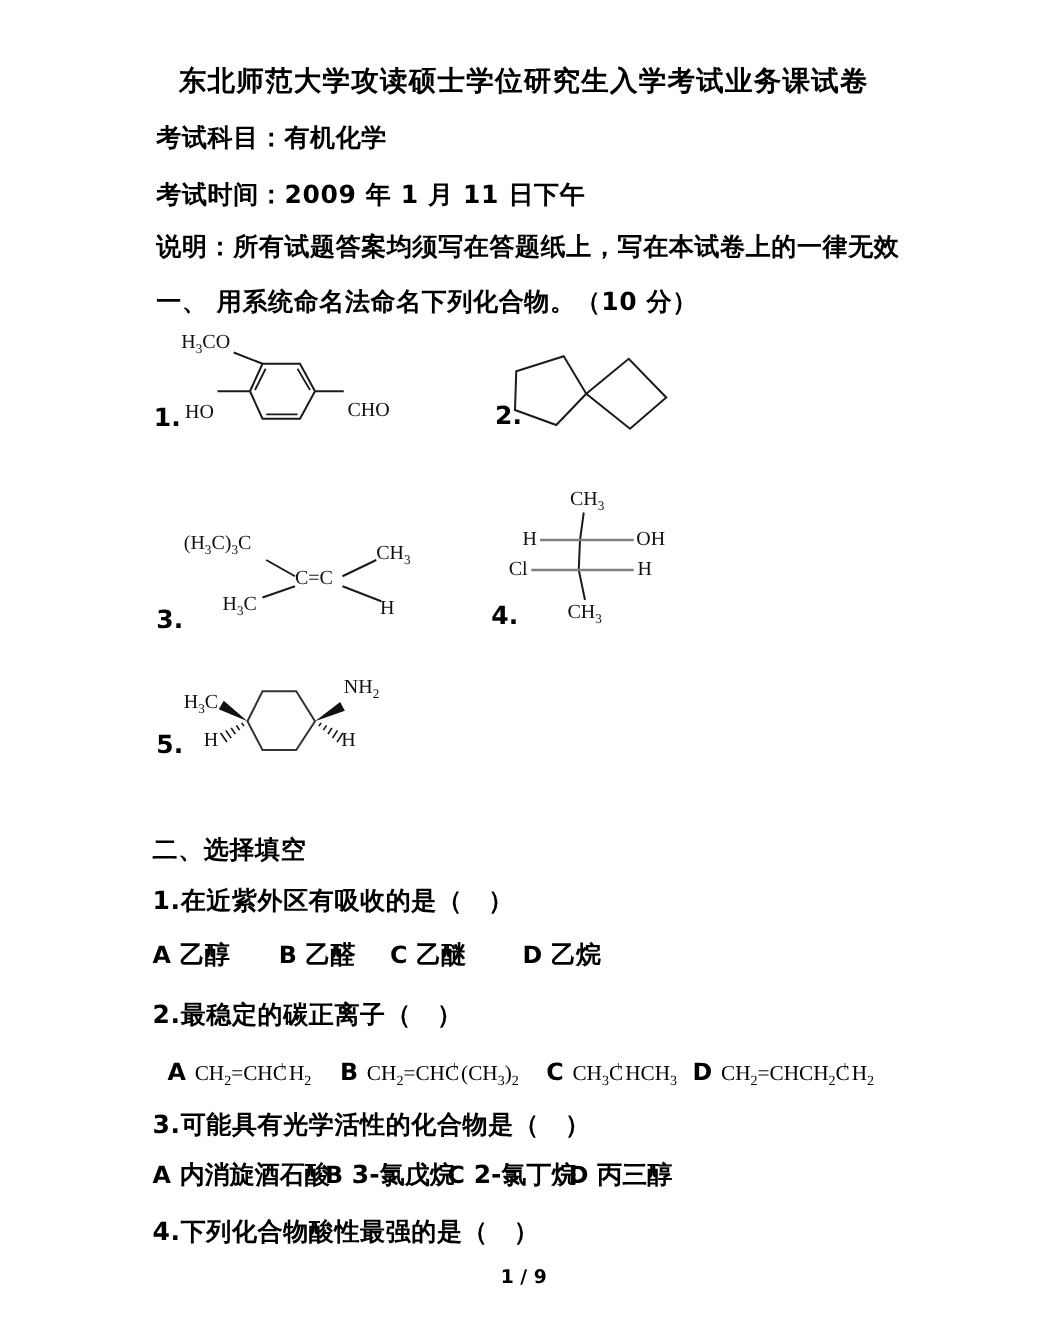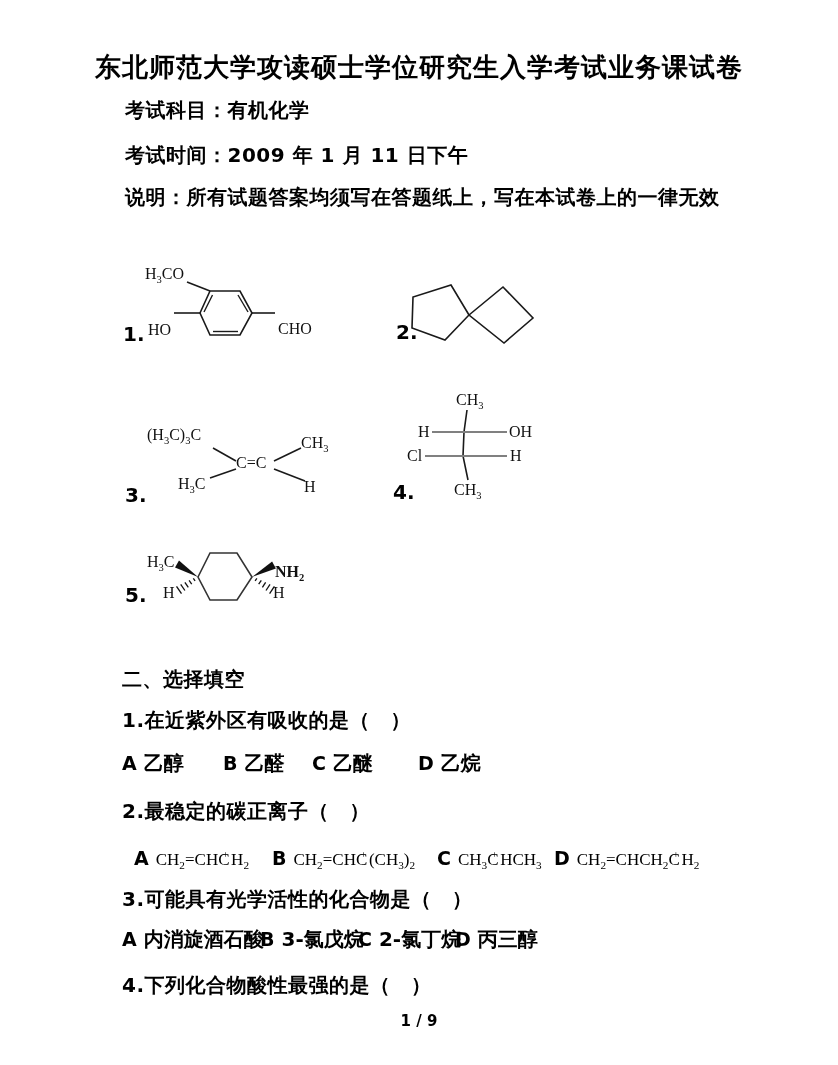--- a/index.html
+++ b/index.html
@@ -1,19 +1,19 @@
 <!DOCTYPE html>
 <html><head>
 <meta charset="utf-8">
 <style>
   html,body{margin:0;padding:0;background:#fff;}
   .page{position:relative;width:838px;height:1065px;background:#ffffff;color:#000;
         font-family:"DejaVu Sans","Liberation Sans",sans-serif;overflow:hidden;}
   .title{position:absolute;left:0;right:0;top:50px;text-align:center;
-         font-weight:bold;font-size:26px;letter-spacing:1px;white-space:pre;}
+         font-weight:bold;font-size:22px;letter-spacing:1px;white-space:pre;}
   .zhline{position:absolute;font-weight:bold;font-size:20px;white-space:pre;letter-spacing:0.5px;}
   .struct{position:absolute;}
   .struct svg{position:absolute;left:0;top:0;}
   .slabel{position:absolute;font-family:"Liberation Serif","DejaVu Serif",serif;
           font-size:16px;line-height:1;white-space:nowrap;color:#111;}
   .slabel sub{font-size:66%;}
   .snum{position:absolute;font-weight:bold;font-size:20px;}
   .opt{position:absolute;white-space:nowrap;line-height:26px;}
   .opt .key{font-weight:bold;font-size:19px;margin-right:7px;
             font-family:"DejaVu Sans","Liberation Sans",sans-serif;}
@@ -31,20 +31,21 @@
 <div class="page">
 
   <div class="title">东北师范大学攻读硕士学位研究生入学考试业务课试卷</div>
 
   <div class="zhline" style="left:125px;top:97px;text-align:center;"><span>考试科目：</span><span>有机化学</span></div>
 
   <div class="zhline" style="left:125px;top:142px;"><span>考试时间：</span><span>2009 年 1 月 11 日下午</span></div>
 
   <div class="zhline" style="left:125px;top:184px;"><span>说明：</span><span>所有试题答案均须写在答题纸上，写在本试卷上的一律无效</span></div>
 
+  <div class="zhline" style="left:125px;top:228px;">一、 用系统命名法命名下列化合物。（10 分）</div>
 
   <span class="snum" style="left:123px;top:322px;">1.</span>
   <div class="struct" style="left:125px;top:258px;width:240px;height:105px;">
     <svg width="240" height="105" viewBox="0 0 240 105">
       <polygon points="75,55 85,33 115,33 127,55 115,77 85,77" fill="none" stroke="#1a1a1a" stroke-width="1.6"></polygon>
       <line x1="79" y1="54" x2="87.5" y2="37" stroke="#1a1a1a" stroke-width="1.4"></line>
       <line x1="113" y1="37" x2="123" y2="54" stroke="#1a1a1a" stroke-width="1.4"></line>
       <line x1="88" y1="73.5" x2="113" y2="73.5" stroke="#1a1a1a" stroke-width="1.4"></line>
       <line x1="62" y1="24" x2="85" y2="33" stroke="#1a1a1a" stroke-width="1.6"></line>
       <line x1="49" y1="55" x2="75" y2="55" stroke="#1a1a1a" stroke-width="1.6"></line>
@@ -109,21 +110,21 @@
       <g stroke="#111" stroke-width="1.3">
         <line x1="130.1" y1="40.9" x2="131.9" y2="38.3"></line>
         <line x1="133.7" y1="44.1" x2="136.3" y2="40.3"></line>
         <line x1="137.4" y1="47.3" x2="140.6" y2="42.3"></line>
         <line x1="141.0" y1="50.5" x2="145.0" y2="44.3"></line>
         <line x1="144.6" y1="53.7" x2="149.4" y2="46.3"></line>
       </g>
     </svg>
     <span class="slabel" style="left:22px;top:14px;">H<sub>3</sub>C</span>
     <span class="slabel" style="left:38px;top:45px;">H</span>
-    <span class="slabel" style="left:150px;top:24px;font-weight:bold;">NH<sub>2</sub></span>
+    <span class="slabel" style="left:150px;top:2px;">NH<sub>2</sub></span>
     <span class="slabel" style="left:148px;top:45px;">H</span>
   </div>
 
   <div class="zhline" style="left:122px;top:666px;">二、选择填空</div>
 
   <div class="zhline" style="left:122px;top:707px;">1.在近紫外区有吸收的是（　）</div>
   <span class="opt" style="left:122px;top:750px;"><span class="key">A</span><span class="zh">乙醇</span></span>
   <span class="opt" style="left:223px;top:750px;"><span class="key">B</span><span class="zh">乙醛</span></span>
   <span class="opt" style="left:312px;top:750px;"><span class="key">C</span><span class="zh">乙醚</span></span>
   <span class="opt" style="left:418px;top:750px;"><span class="key">D</span><span class="zh">乙烷</span></span>

